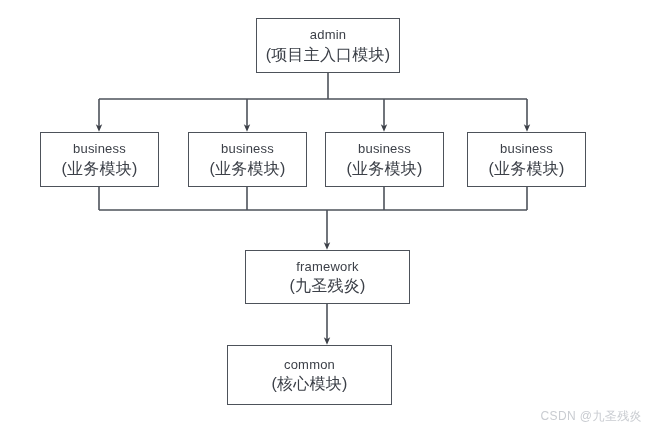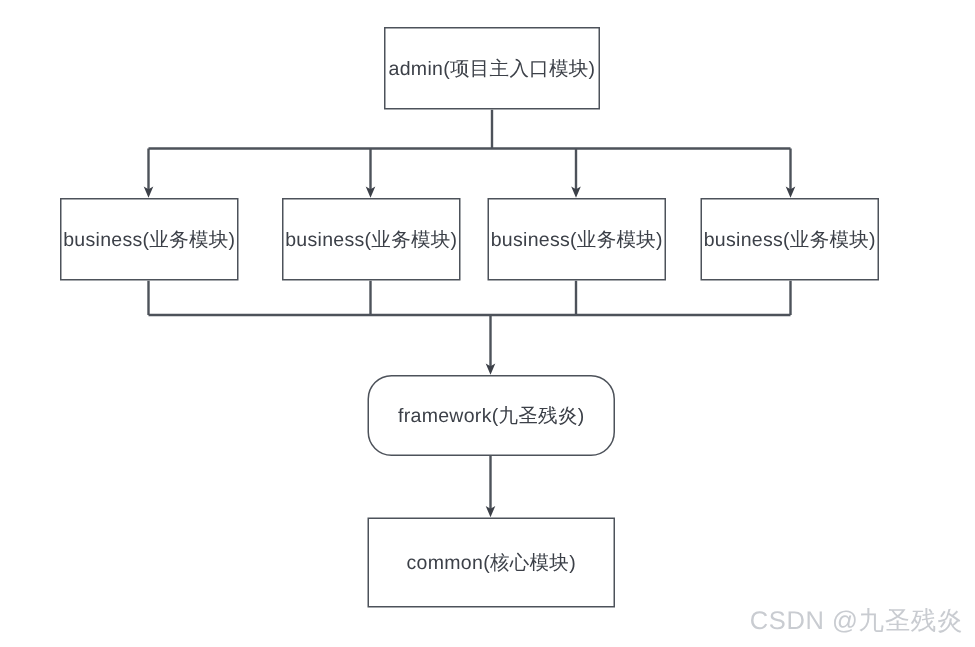--- a/index.html
+++ b/index.html
@@ -25,47 +25,48 @@
     width: 650px;
     height: 431px;
     pointer-events: none;
   }
   .node {
     position: absolute;
     box-sizing: border-box;
     border: 1.6px solid #4d525a;
     background: #ffffff;
     display: flex;
+    flex-direction: column;
     align-items: center;
     justify-content: center;
     color: #3c4048;
     line-height: 1.32;
     text-align: center;
   }
   .node .line-en {
     font-size: 13px;
     letter-spacing: 0.2px;
   }
   .node .line-cn {
-    font-size: 13px;
+    font-size: 16px;
     letter-spacing: 0.2px;
   }
   #node-admin   { left: 256px; top: 18px;  width: 144px; height: 55px; }
   #node-bus-0   { left: 40px;  top: 132px; width: 119px; height: 55px; }
   #node-bus-1   { left: 188px; top: 132px; width: 119px; height: 55px; }
   #node-bus-2   { left: 325px; top: 132px; width: 119px; height: 55px; }
   #node-bus-3   { left: 467px; top: 132px; width: 119px; height: 55px; }
-  #node-framework { left: 245px; top: 250px; width: 165px; height: 54px; border-radius: 16px; }
-  #node-common    { left: 245px; top: 345px; width: 165px; height: 60px; }
+  #node-framework { left: 245px; top: 250px; width: 165px; height: 54px; }
+  #node-common    { left: 227px; top: 345px; width: 165px; height: 60px; }
 
   #watermark {
     position: absolute;
     right: 8px;
     bottom: 6px;
-    font-size: 17px;
+    font-size: 12px;
     color: #c9ccd1;
     letter-spacing: 0.4px;
     white-space: nowrap;
   }
 </style>
 </head>
 <body>
 
 <div id="canvas">
 

